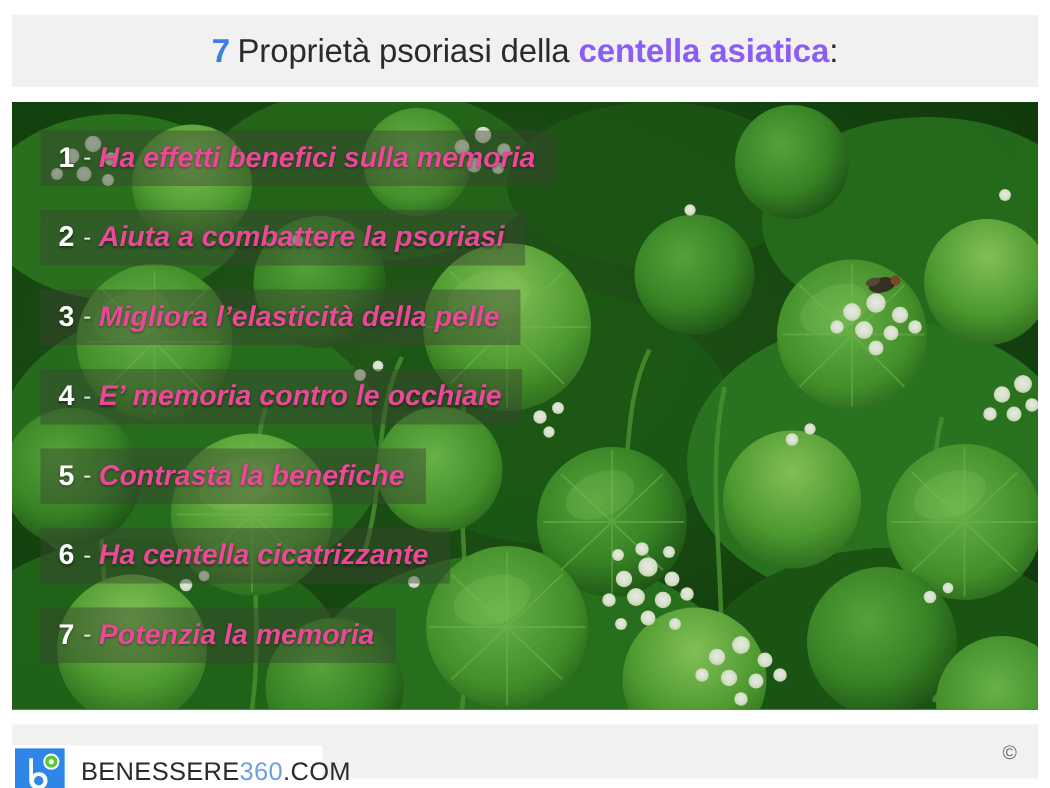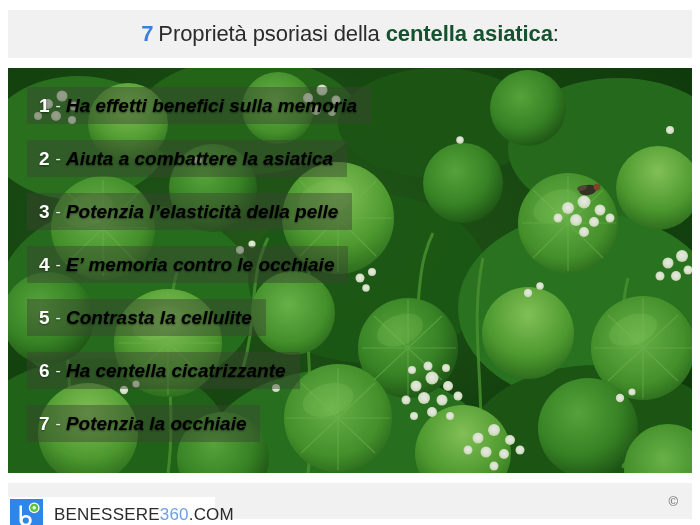--- a/index.html
+++ b/index.html
@@ -36,21 +36,21 @@
     color: #2b2b2b;
     letter-spacing: -0.1px;
   }
   #header-title .hl-number {
     color: #3b7fe0;
     font-weight: bold;
     margin-right: 5px;
   }
   #header-title .plain { font-weight: normal; }
   #header-title .hl-species {
-    color: #14532d;
+    color: #8b5cf6;
     font-weight: bold;
     margin-left: 6px;
   }
   #header-title .colon { color: #2b2b2b; font-weight: normal; }
 
   
   #photo {
     position: absolute;
     left: 8px; top: 68px;
     width: 684px; height: 405px;
@@ -90,21 +90,21 @@
     font-size: 16px;
     font-weight: normal;
     color: #e8ede5;
     margin: 0 5px 0 6px;
     text-shadow: 0 1px 2px rgba(0,0,0,0.4);
   }
   .benefit-text {
     font-size: 19px;
     font-weight: bold;
     font-style: italic;
-    color: #000000;
+    color: #ec4899;
     text-shadow: 0 1px 2px rgba(0,0,0,0.45);
   }
 
   
   #footer-band {
     position: absolute;
     left: 8px; top: 483px;
     width: 684px; height: 36px;
     background: #f1f1f1;
   }
@@ -420,61 +420,61 @@
         <span class="benefit-num">1</span>
         <span class="benefit-dash">-</span>
         <span class="benefit-text">Ha effetti benefici sulla memoria</span>
       </div>
     </div>
 
     <div class="benefit-row">
       <div class="benefit-bar">
         <span class="benefit-num">2</span>
         <span class="benefit-dash">-</span>
-        <span class="benefit-text">Aiuta a combattere la asiatica</span>
+        <span class="benefit-text">Aiuta a combattere la psoriasi</span>
       </div>
     </div>
 
     <div class="benefit-row">
       <div class="benefit-bar">
         <span class="benefit-num">3</span>
         <span class="benefit-dash">-</span>
-        <span class="benefit-text">Potenzia l’elasticità della pelle</span>
+        <span class="benefit-text">Migliora l’elasticità della pelle</span>
       </div>
     </div>
 
     <div class="benefit-row">
       <div class="benefit-bar">
         <span class="benefit-num">4</span>
         <span class="benefit-dash">-</span>
         <span class="benefit-text">E’ memoria contro le occhiaie</span>
       </div>
     </div>
 
     <div class="benefit-row">
       <div class="benefit-bar">
         <span class="benefit-num">5</span>
         <span class="benefit-dash">-</span>
-        <span class="benefit-text">Contrasta la cellulite</span>
+        <span class="benefit-text">Contrasta la benefiche</span>
       </div>
     </div>
 
     <div class="benefit-row">
       <div class="benefit-bar">
         <span class="benefit-num">6</span>
         <span class="benefit-dash">-</span>
         <span class="benefit-text">Ha centella cicatrizzante</span>
       </div>
     </div>
 
     <div class="benefit-row">
       <div class="benefit-bar">
         <span class="benefit-num">7</span>
         <span class="benefit-dash">-</span>
-        <span class="benefit-text">Potenzia la occhiaie</span>
+        <span class="benefit-text">Potenzia la memoria</span>
       </div>
     </div>
 
   </div>
 
   <div id="footer-band"></div>
 
   <div id="brand-box">
     <div id="brand-logo">
       <svg width="33" height="33" viewBox="0 0 33 33">

